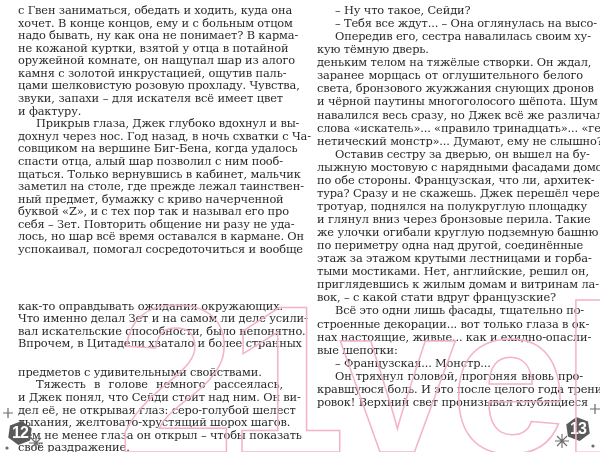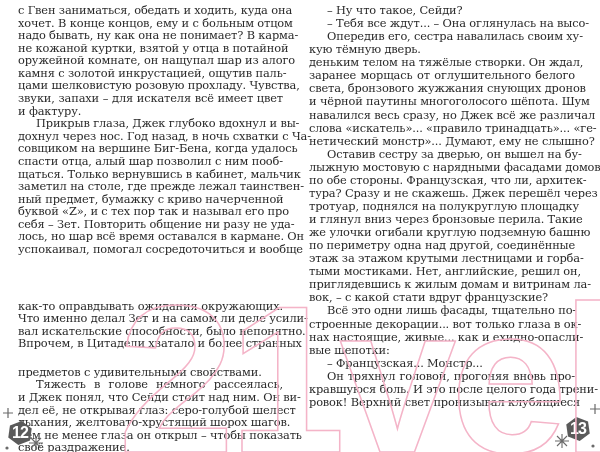--- a/index.html
+++ b/index.html
@@ -14,21 +14,21 @@
     position: absolute; top: 0; height: 452px;
   }
   .page-left { left: 0; width: 300px; }
   .page-right { left: 300px; width: 300px; }
   .column {
     position: absolute; top: 4px;
     font-size: 11.4px; line-height: 15.7px;
     letter-spacing: -0.15px;
   }
   .page-left .column { left: 18px; width: 265px; }
-  .page-right .column { left: 9px; width: 266px; }
+  .page-right .column { left: 17px; width: 266px; }
   .line {
     display: block; white-space: nowrap; height: 15.7px;
     text-align: justify; text-align-last: justify;
   }
   .line.last { text-align-last: left; }
   .line.indent { padding-left: 18px; }
   .badge {
     position: absolute; width: 26px; height: 26px;
   }
   .badge svg { position: absolute; left: 0; top: 0; }

